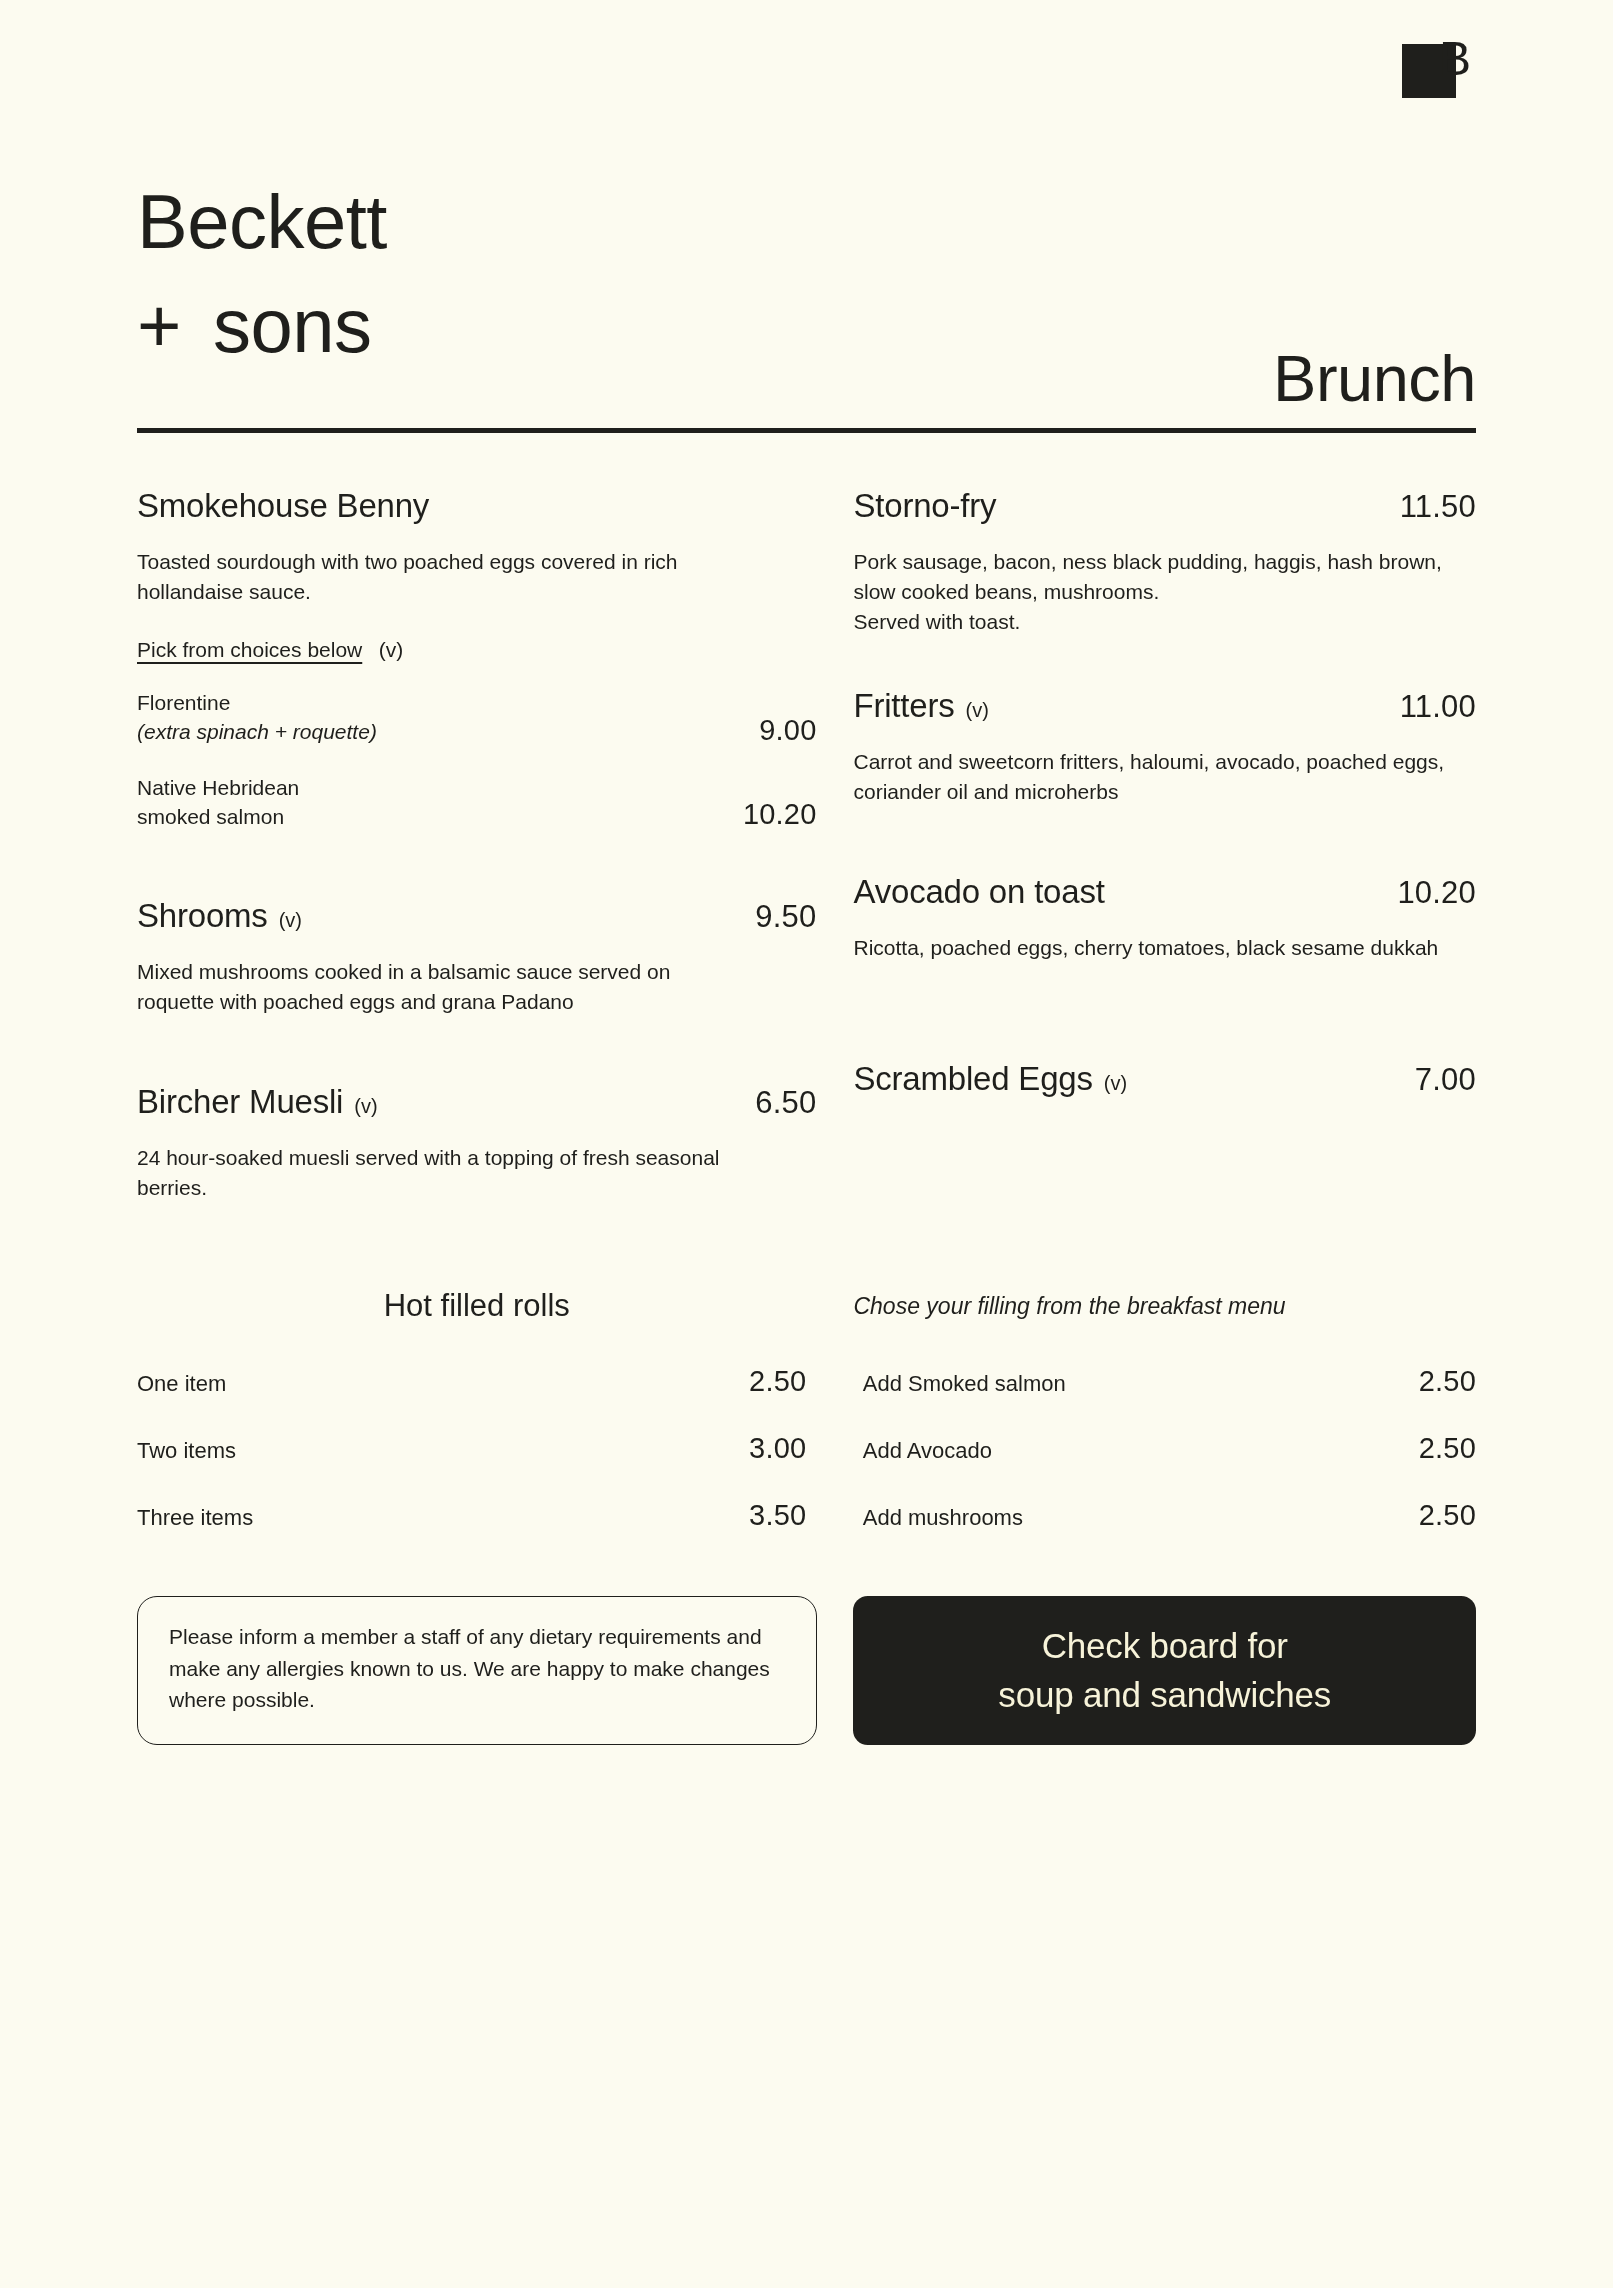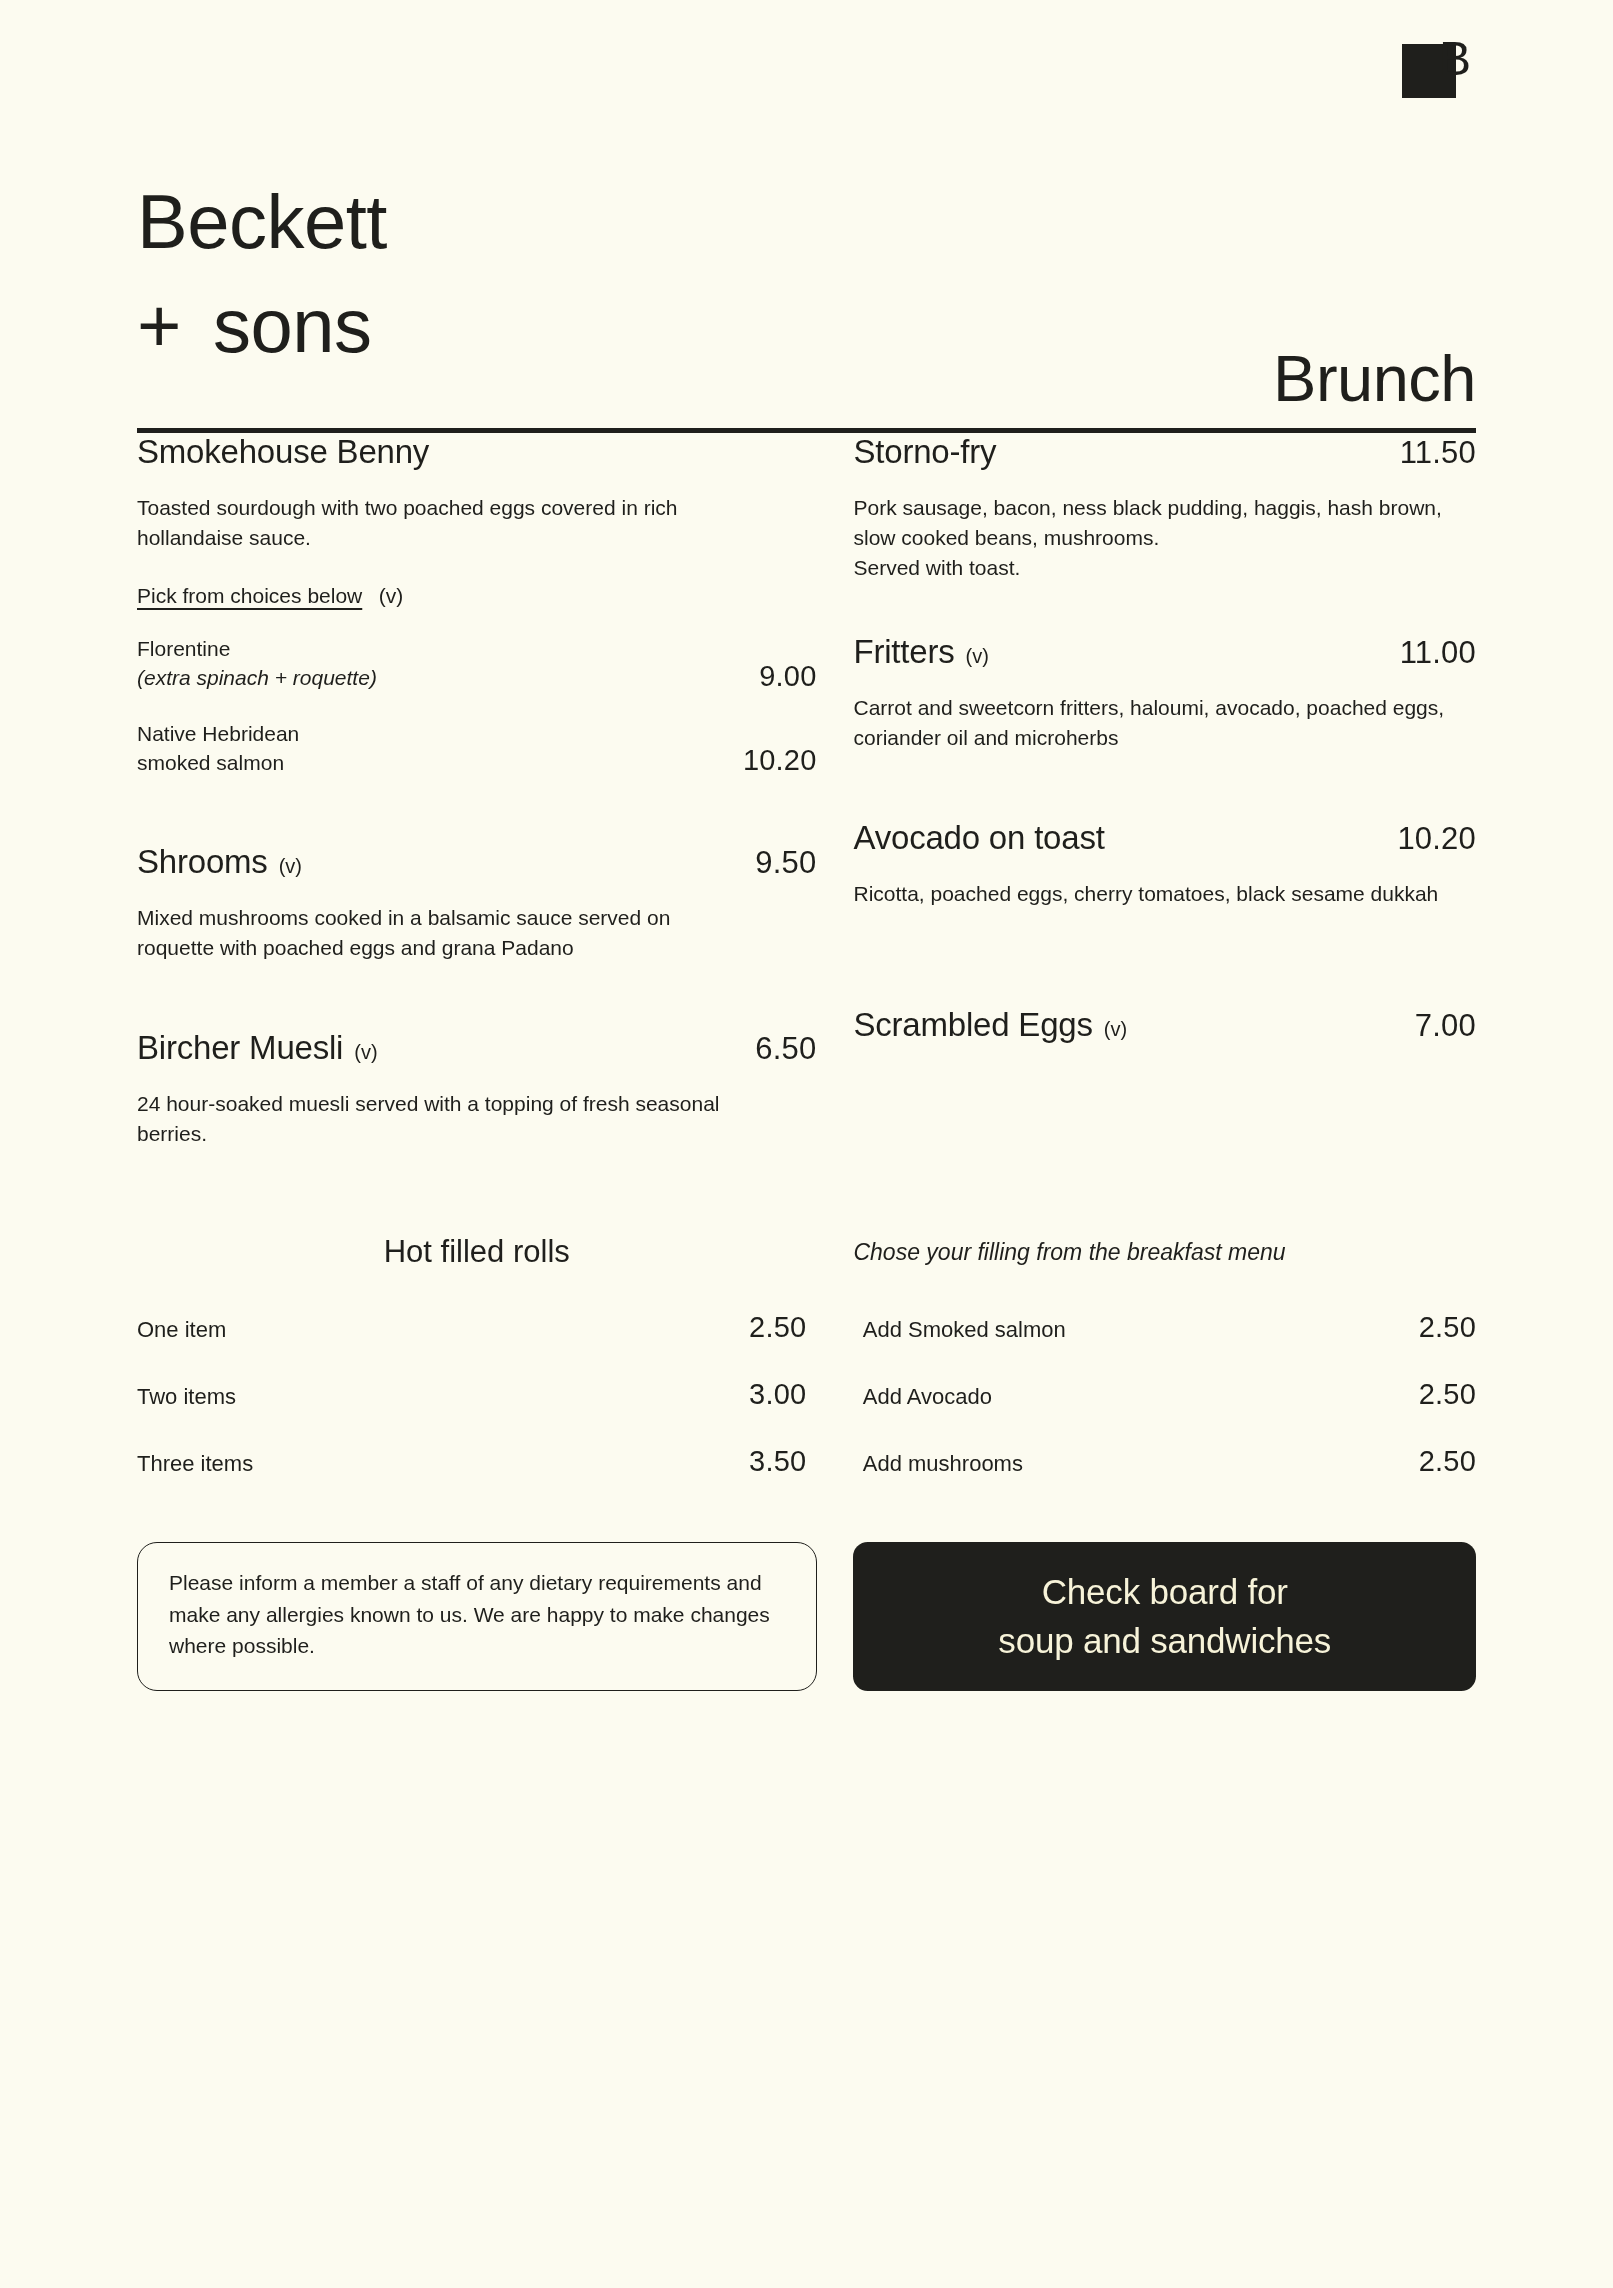--- a/index.html
+++ b/index.html
@@ -80,20 +80,21 @@
 
   .rule-main {
     margin-top: 61px;
     height: 4.6px;
     background: #1f1f1c;
   }
 
   
   .columns {
     display: flex;
+    margin-top: 54px;
   }
   .col-left { width: 680px; }
   .col-gutter { width: 37px; }
   .col-right { width: 623px; }
 
   .item { margin-bottom: 0; }
 
   .item-head {
     display: flex;
     align-items: baseline;

